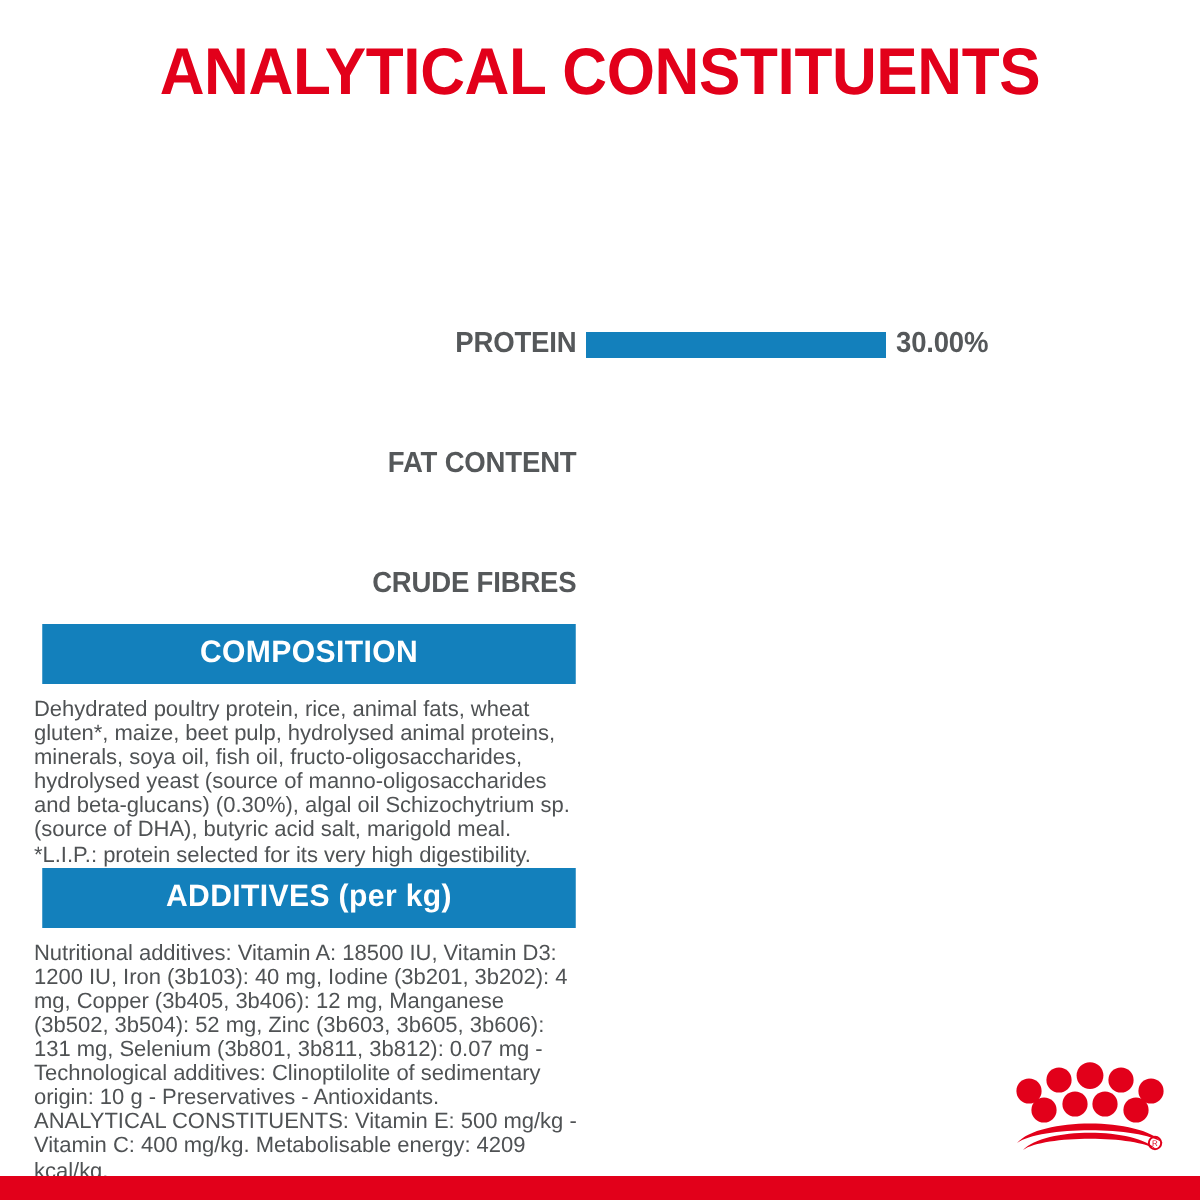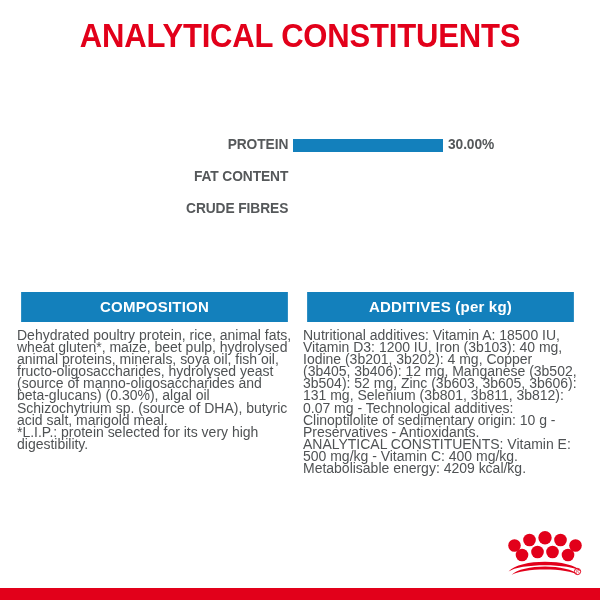--- a/index.html
+++ b/index.html
@@ -37,37 +37,38 @@
   .chart {
     position: absolute;
     top: 128px;
     left: 0;
     width: 600px;
   }
   .chart-row {
     display: flex;
     align-items: center;
     height: 32px;
+    margin-top: 28px;
   }
   .chart-label {
     width: 293px;
     text-align: right;
     padding-right: 5px;
     box-sizing: border-box;
     font-weight: bold;
     font-size: 14.5px;
     color: #55585a;
     white-space: nowrap;
     transform: scaleX(0.95);
     transform-origin: right center;
     letter-spacing: -0.1px;
   }
   .chart-bar-wrap {
     display: flex;
-    align-items: flex-end;
+    align-items: center;
     flex: 1;
   }
   .chart-bar {
     height: 13px;
     background: #1380bc;
     display: block;
   }
   .chart-value {
     font-weight: bold;
     font-size: 14.5px;
@@ -75,43 +76,43 @@
     margin-left: 5px;
     white-space: nowrap;
     transform: scaleX(0.95);
     transform-origin: left center;
     letter-spacing: -0.1px;
   }
 
   
   .panels {
     position: absolute;
-    top: 292px;
+    top: 312px;
     left: 17px;
     width: 566px;
     display: flex;
-    gap: 11px;
+    flex-direction: column;
   }
   .panel {
     width: 275px;
   }
   .panel-header {
     background: #1380bc;
     color: #ffffff;
     font-weight: bold;
     font-size: 15.5px;
     text-align: center;
     padding: 6px 0 6px 0;
     letter-spacing: 0.2px;
     transform: scaleX(0.97);
     transform-origin: center;
     white-space: nowrap;
   }
   .panel-body {
-    font-size: 14px;
+    font-size: 11px;
     line-height: 12.1px;
     color: #4f5254;
     padding-top: 7px;
     text-align: left;
     letter-spacing: -0.01px;
     white-space: pre-line;
   }
 
   
   .logo {

